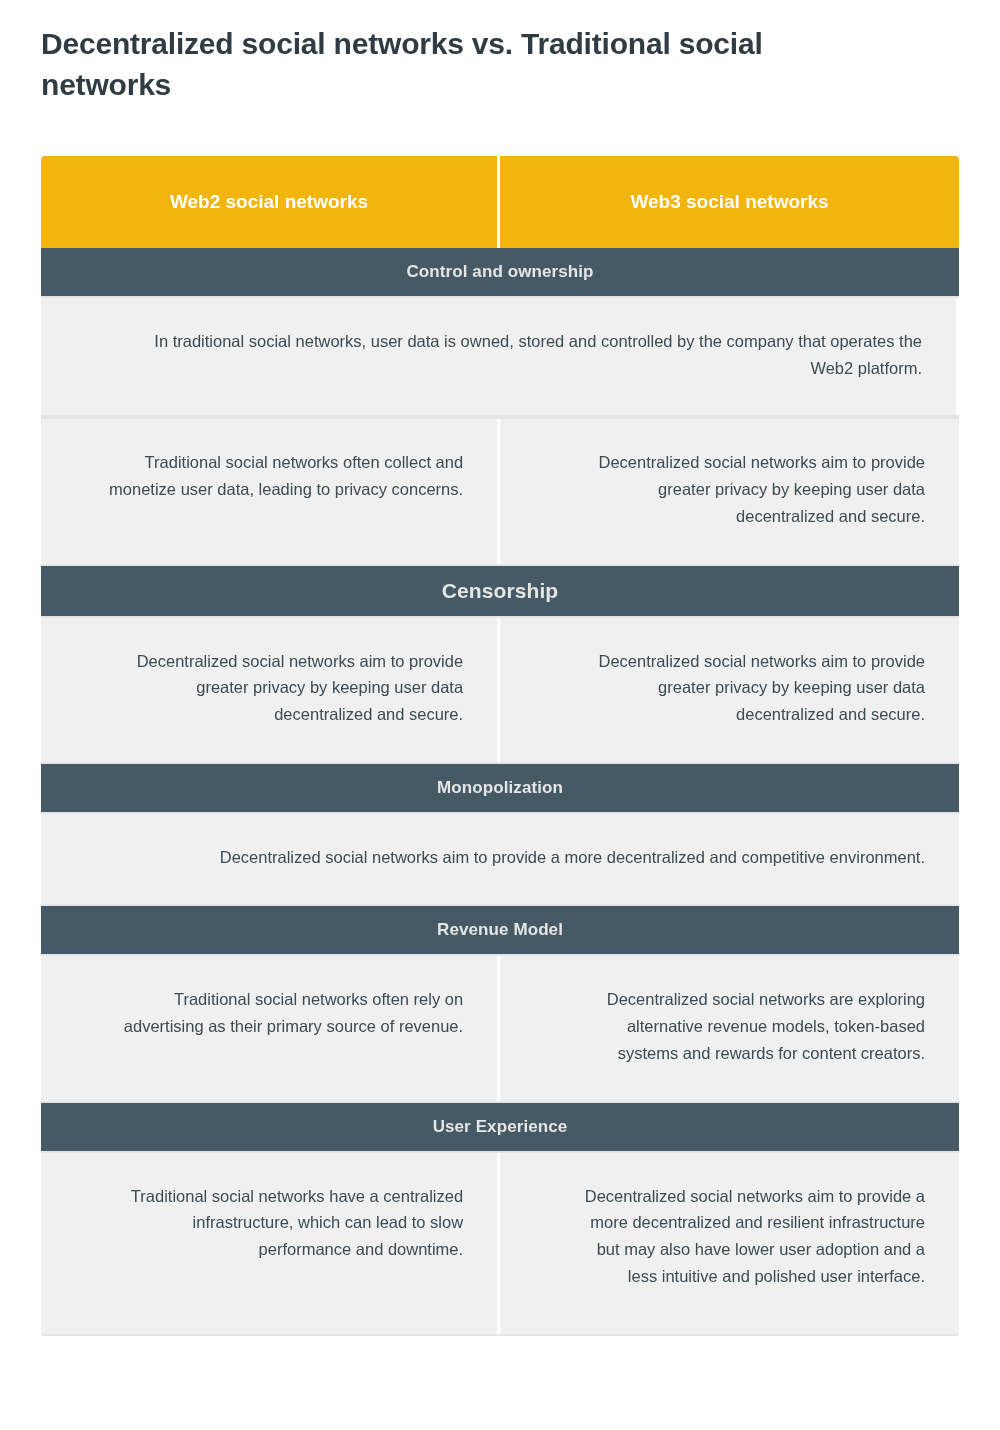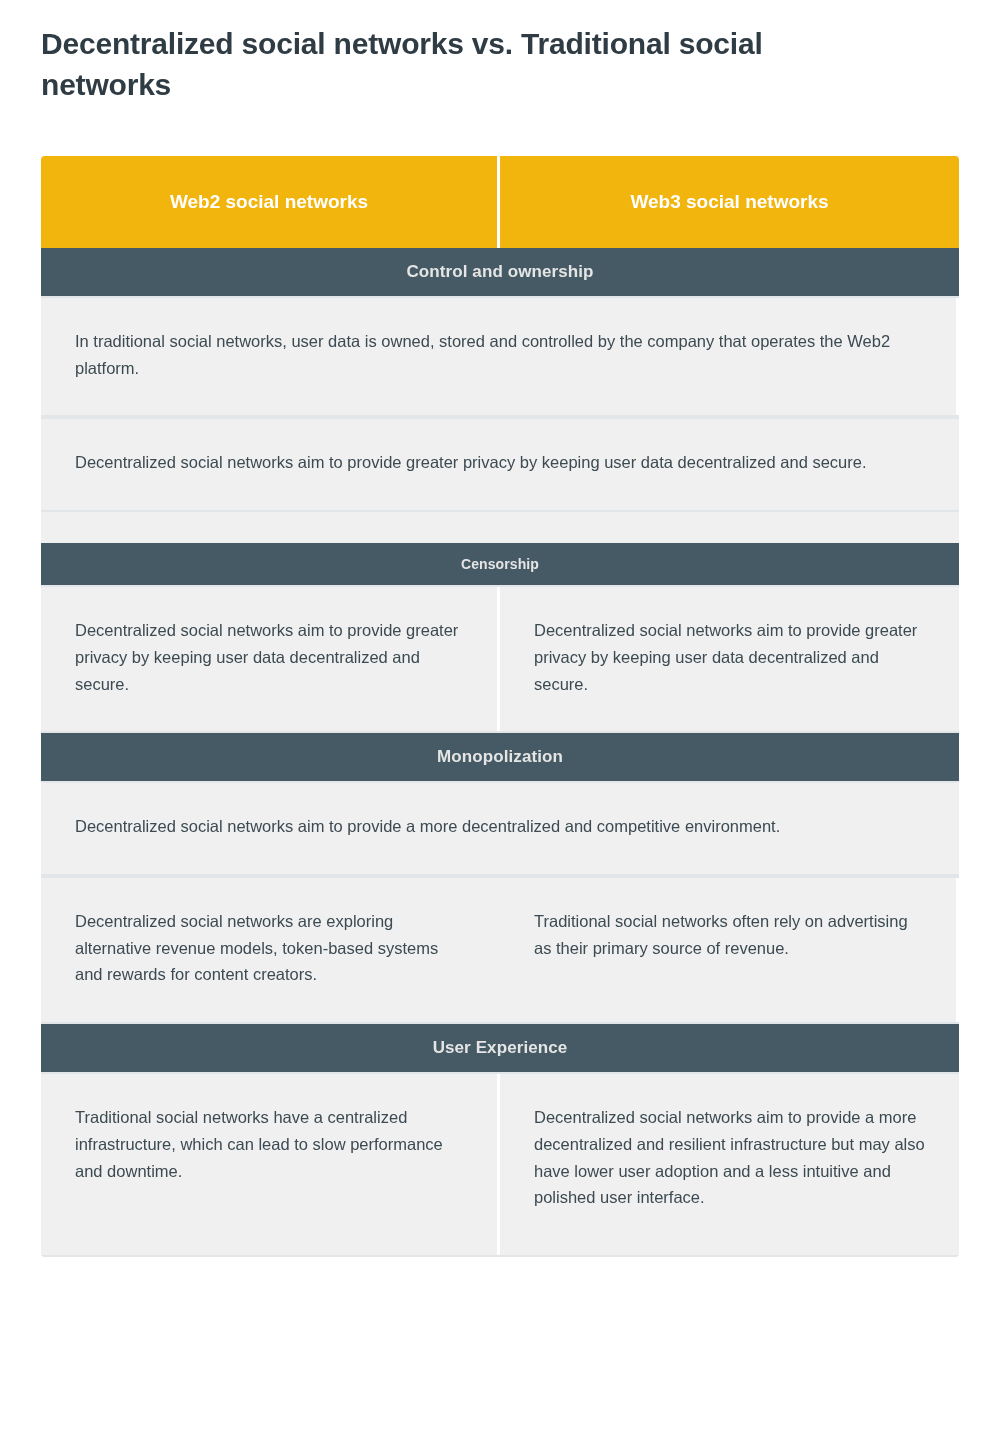--- a/index.html
+++ b/index.html
@@ -69,42 +69,42 @@
   .section-bar {
     background: #455a64;
     color: #e5e5e5;
     text-align: center;
     font-weight: 700;
     font-size: 17px;
     padding: 14px 18px;
     letter-spacing: 0.1px;
   }
   .section-bar.large {
-    font-size: 14px;
+    font-size: 21px;
     padding: 13px 18px;
-    margin-top: 31px;
   }
 
   
   .content-row {
     display: flex;
     background: #f0f0f0;
     border-top: 2px solid #e3e6e8;
     border-bottom: 2px solid #e3e6e8;
   }
   .cell {
     flex: 1 1 50%;
     padding: 30px 34px 34px 34px;
-    text-align: left;
+    text-align: right;
     font-size: 16.5px;
     line-height: 1.62;
     color: #3c4a52;
     display: flex;
     align-items: flex-start;
     justify-content: center;
+    margin-left: 34px;
   }
   .cell.left {
     border-right: 3px solid #ffffff;
   }
   .cell p { width: 100%; }
 
   
   .content-row.last .cell { padding-bottom: 44px; }
 </style>
 </head>
@@ -122,20 +122,23 @@
     </div>
 
     <div class="section-bar">Control and ownership</div>
     <div class="content-row">
       <div class="cell left">
         <p>In traditional social networks, user data is owned, stored and controlled by the company that operates the Web2 platform.</p>
       </div>
     </div>
 
     <div class="content-row">
+      <div class="cell left">
+        <p>Traditional social networks often collect and monetize user data, leading to privacy concerns.</p>
+      </div>
       <div class="cell">
         <p>Decentralized social networks aim to provide greater privacy by keeping user data decentralized and secure.</p>
       </div>
     </div>
 
     <div class="section-bar large">Censorship</div>
     <div class="content-row">
       <div class="cell left">
         <p>Decentralized social networks aim to provide greater privacy by keeping user data decentralized and secure.</p>
       </div>
@@ -144,26 +147,27 @@
       </div>
     </div>
 
     <div class="section-bar">Monopolization</div>
     <div class="content-row">
       <div class="cell">
         <p>Decentralized social networks aim to provide a more decentralized and competitive environment.</p>
       </div>
     </div>
 
+    <div class="section-bar">Revenue Model</div>
     <div class="content-row">
+      <div class="cell left">
+        <p>Traditional social networks often rely on advertising as their primary source of revenue.</p>
+      </div>
       <div class="cell">
         <p>Decentralized social networks are exploring alternative revenue models, token-based systems and rewards for content creators.</p>
-      </div>
-      <div class="cell left">
-        <p>Traditional social networks often rely on advertising as their primary source of revenue.</p>
       </div>
     </div>
 
     <div class="section-bar">User Experience</div>
     <div class="content-row last">
       <div class="cell left">
         <p>Traditional social networks have a centralized infrastructure, which can lead to slow performance and downtime.</p>
       </div>
       <div class="cell">
         <p>Decentralized social networks aim to provide a more decentralized and resilient infrastructure but may also have lower user adoption and a less intuitive and polished user interface.</p>

